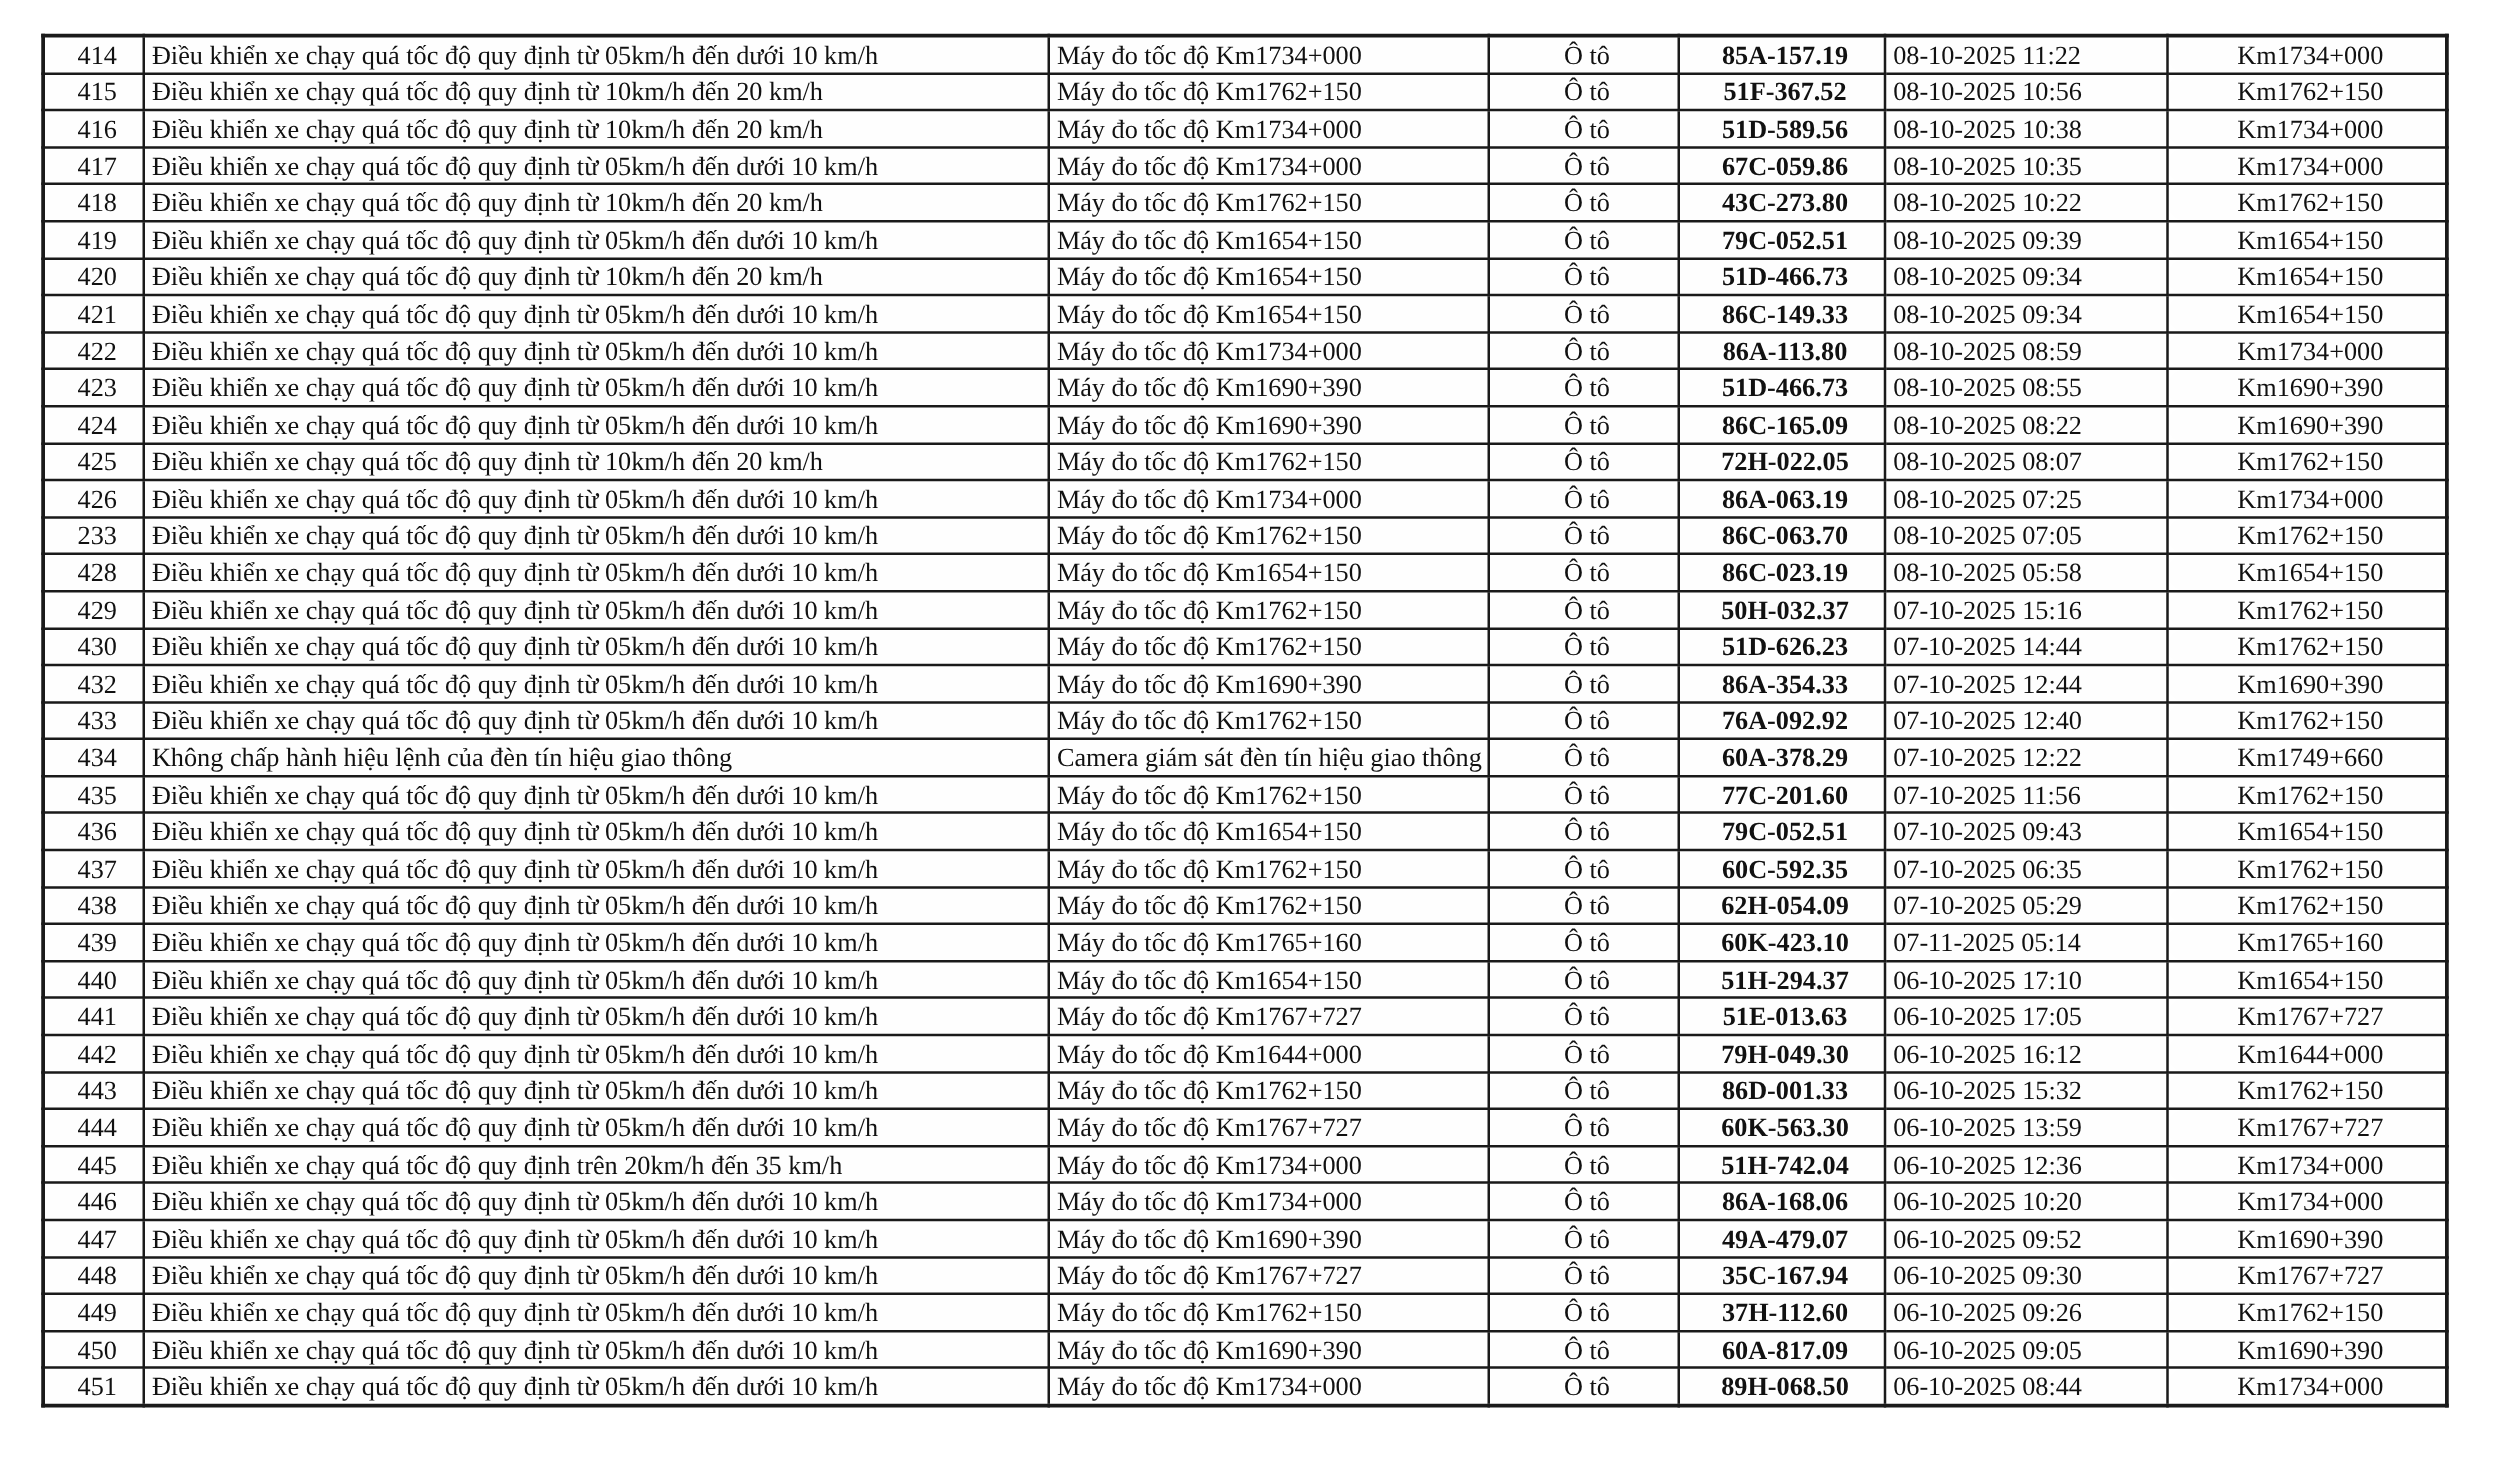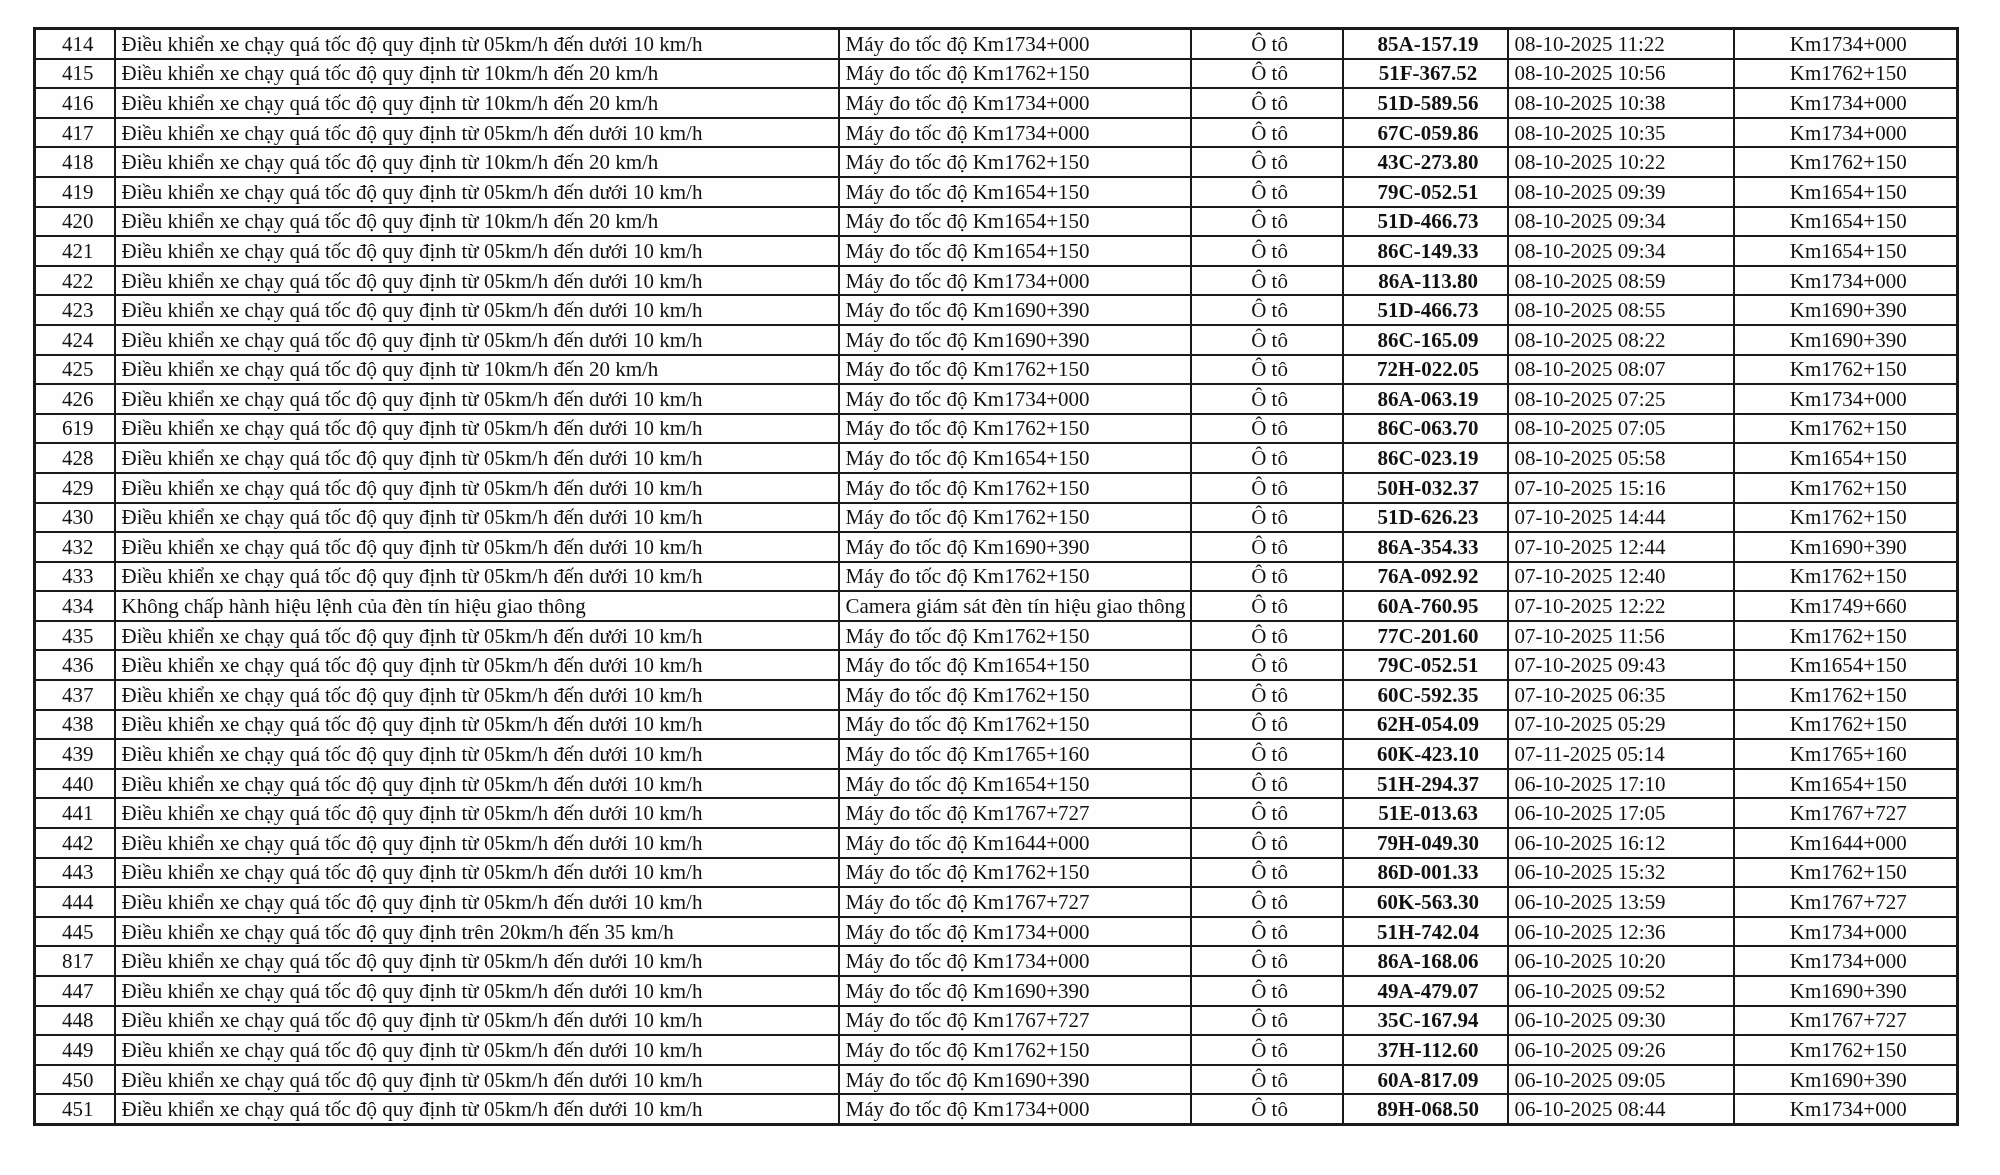--- a/index.html
+++ b/index.html
@@ -172,21 +172,21 @@
         <tr>
           <td class="c-no">426</td>
           <td class="c-violation">Điều khiển xe chạy quá tốc độ quy định từ 05km/h đến dưới 10 km/h</td>
           <td class="c-device">Máy đo tốc độ Km1734+000</td>
           <td class="c-vehicle">Ô tô</td>
           <td class="c-plate">86A-063.19</td>
           <td class="c-time">08-10-2025 07:25</td>
           <td class="c-location">Km1734+000</td>
         </tr>
         <tr>
-          <td class="c-no">619</td>
+          <td class="c-no">233</td>
           <td class="c-violation">Điều khiển xe chạy quá tốc độ quy định từ 05km/h đến dưới 10 km/h</td>
           <td class="c-device">Máy đo tốc độ Km1762+150</td>
           <td class="c-vehicle">Ô tô</td>
           <td class="c-plate">86C-063.70</td>
           <td class="c-time">08-10-2025 07:05</td>
           <td class="c-location">Km1762+150</td>
         </tr>
         <tr>
           <td class="c-no">428</td>
           <td class="c-violation">Điều khiển xe chạy quá tốc độ quy định từ 05km/h đến dưới 10 km/h</td>
@@ -230,21 +230,21 @@
           <td class="c-vehicle">Ô tô</td>
           <td class="c-plate">76A-092.92</td>
           <td class="c-time">07-10-2025 12:40</td>
           <td class="c-location">Km1762+150</td>
         </tr>
         <tr>
           <td class="c-no">434</td>
           <td class="c-violation">Không chấp hành hiệu lệnh của đèn tín hiệu giao thông</td>
           <td class="c-device">Camera giám sát đèn tín hiệu giao thông K</td>
           <td class="c-vehicle">Ô tô</td>
-          <td class="c-plate">60A-760.95</td>
+          <td class="c-plate">60A-378.29</td>
           <td class="c-time">07-10-2025 12:22</td>
           <td class="c-location">Km1749+660</td>
         </tr>
         <tr>
           <td class="c-no">435</td>
           <td class="c-violation">Điều khiển xe chạy quá tốc độ quy định từ 05km/h đến dưới 10 km/h</td>
           <td class="c-device">Máy đo tốc độ Km1762+150</td>
           <td class="c-vehicle">Ô tô</td>
           <td class="c-plate">77C-201.60</td>
           <td class="c-time">07-10-2025 11:56</td>
@@ -334,21 +334,21 @@
         <tr>
           <td class="c-no">445</td>
           <td class="c-violation">Điều khiển xe chạy quá tốc độ quy định trên 20km/h đến 35 km/h</td>
           <td class="c-device">Máy đo tốc độ Km1734+000</td>
           <td class="c-vehicle">Ô tô</td>
           <td class="c-plate">51H-742.04</td>
           <td class="c-time">06-10-2025 12:36</td>
           <td class="c-location">Km1734+000</td>
         </tr>
         <tr>
-          <td class="c-no">817</td>
+          <td class="c-no">446</td>
           <td class="c-violation">Điều khiển xe chạy quá tốc độ quy định từ 05km/h đến dưới 10 km/h</td>
           <td class="c-device">Máy đo tốc độ Km1734+000</td>
           <td class="c-vehicle">Ô tô</td>
           <td class="c-plate">86A-168.06</td>
           <td class="c-time">06-10-2025 10:20</td>
           <td class="c-location">Km1734+000</td>
         </tr>
         <tr>
           <td class="c-no">447</td>
           <td class="c-violation">Điều khiển xe chạy quá tốc độ quy định từ 05km/h đến dưới 10 km/h</td>

